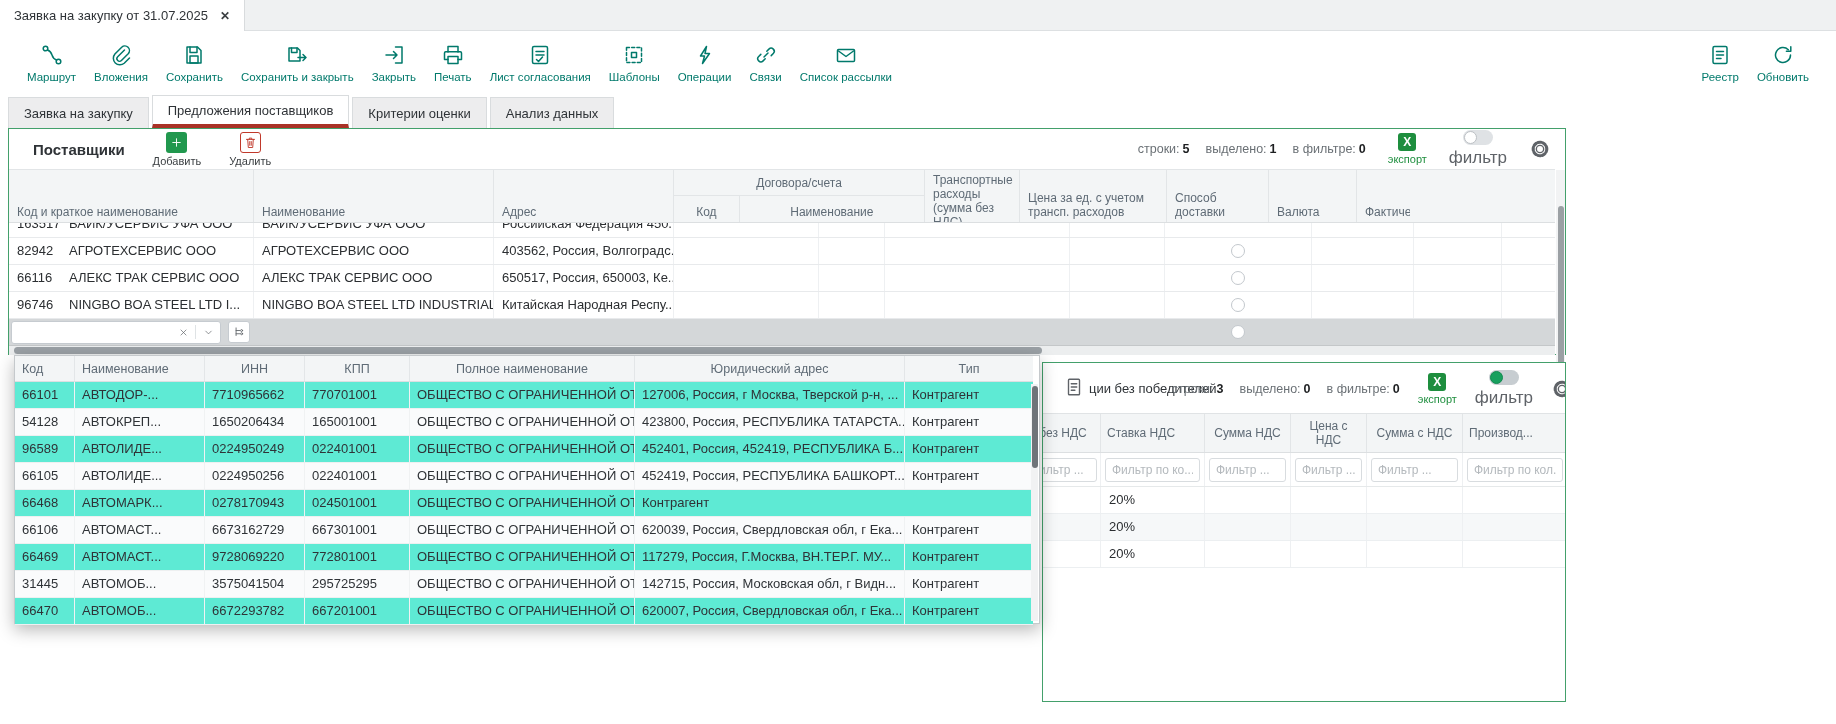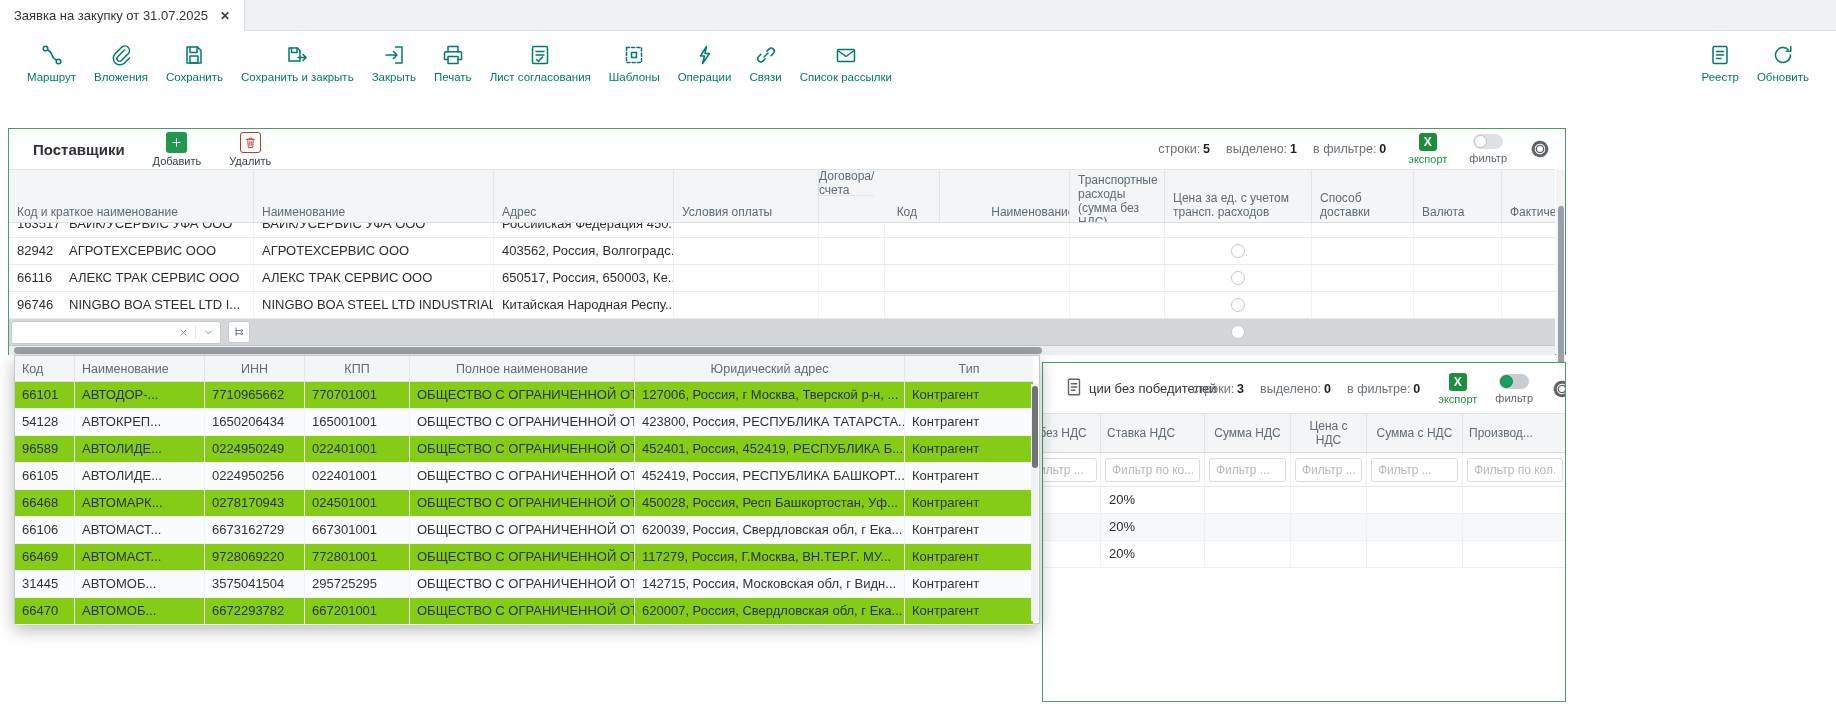--- a/index.html
+++ b/index.html
@@ -36,28 +36,28 @@
   .stats{display:flex;gap:16px;font-size:12.5px;color:#6a7075;white-space:nowrap}
   .stats b{color:#1d1f21;font-weight:bold;margin-left:3px}
   .exp{display:flex;flex-direction:column;align-items:center;gap:2px;cursor:pointer}
   .exp-ic{width:18px;height:18px;background:#1e8e3e;border-radius:3px;color:#fff;font-size:12px;font-weight:bold;display:grid;place-items:center}
   .exp-lb{font-size:11px;color:#1e8e3e}
   .tglw{display:flex;flex-direction:column;align-items:center;gap:3px}
   .tgl{width:30px;height:15px;border-radius:8px;background:#dfe2e5;position:relative;cursor:pointer}
   .tgl .knob{position:absolute;left:1px;top:1px;width:13px;height:13px;border-radius:50%;background:#fff;border:1px solid #bcc0c4}
   .tgl.on{background:#c7cdd1}
   .tgl.on .knob{background:#17a05e;border-color:#128a50}
-  .tgl-lb{font-size:11px;color:#5f6368}
+  .tgl-lb{font-size:17px;color:#5f6368}
   .gear{width:22px;height:22px;color:#5f6368;cursor:pointer}
   
   .sp-thead{position:absolute;left:0;top:40px;width:1546px;height:54px;display:flex;background:#f3f5f6;border-top:1px solid #e2e5e7;border-bottom:1px solid #dcdfe1;font-size:12px;color:#5f6b76}
   .th{border-right:1px solid #e2e5e7;padding:3px 8px;display:flex;overflow:hidden}
   .th.b{align-items:flex-end}
   .th.t{align-items:flex-start}
-  .grp{padding:0}
+  .grp{flex-direction:column;padding:0}
   .grp-top{height:26px;display:flex;align-items:center;justify-content:center;border-bottom:1px solid #e2e5e7}
   .grp-bot{flex:1;display:flex}
   .gc{display:flex;align-items:flex-end;justify-content:center;padding:3px 4px;border-right:1px solid #e2e5e7}
   .srows{position:absolute;left:0;top:94px;width:1546px}
   .srow{display:flex;height:27px;background:#fff;border-bottom:1px solid #e8eaec;cursor:pointer}
   .c{padding:0 8px;line-height:26px;font-size:13px;color:#2b2e31;white-space:nowrap;overflow:hidden;border-right:1px solid #eef0f2}
   .c .code{display:inline-block;width:52px}
   .c.ctr{display:flex;align-items:center;justify-content:center;padding:0}
   .radio{width:14px;height:14px;border-radius:50%;border:1.5px solid #c3c8cd;background:#fff}
   .clipwrap{position:absolute;left:0;top:94px;width:1546px;height:15px;overflow:hidden}
@@ -91,21 +91,21 @@
   .wrows{position:absolute;left:-58px;top:124px;width:582px}
   .wrow{display:flex;height:27px;border-bottom:1px solid #eceff1;background:#fff;cursor:pointer}
   .wrow:nth-of-type(even){background:#f6f8f9}
   .wc{padding:0 8px;line-height:26px;font-size:13px;color:#2b2e31;white-space:nowrap;overflow:hidden;border-right:1px solid #eef0f2}
   
   .dd{left:14px;top:355px;width:1026px;height:269px;background:#fff;border:1px solid #c5c9cc;box-shadow:0 6px 16px rgba(0,0,0,.28);z-index:5}
   .dd-head{position:absolute;left:0;top:0;width:1018px;height:26px;display:flex;background:#f3f5f6;border-bottom:1px solid #dcdfe1;font-size:12.5px;color:#5f6b76}
   .dh{display:flex;align-items:center;padding:0 7px;border-right:1px solid #e3e6e8;overflow:hidden;white-space:nowrap}
   .dh.ctr{justify-content:center}
   .dd-rows{position:absolute;left:0;top:26px;width:1018px}
-  .drow{display:flex;height:27px;background:#84cc16;border-bottom:1px solid #eef0f1;cursor:pointer}
+  .drow{display:flex;height:27px;background:#5eead4;border-bottom:1px solid #eef0f1;cursor:pointer}
   .drow:nth-of-type(even){background:#fafbfc}
   .dc{padding:0 7px;line-height:26px;font-size:13px;color:#2f3337;white-space:nowrap;overflow:hidden;border-right:1px solid #f0f2f3}
   .dd-scroll{position:absolute;right:1px;top:28px;width:7px;height:237px;background:#f1f2f3}
   .dd-thumb{position:absolute;left:0.5px;top:2px;width:6px;height:82px;border-radius:3px;background:#6f7479;cursor:grab}
 </style>
 </head>
 <body>
 
 <div class="stage">
 
@@ -234,20 +234,26 @@
         <span class="tb-ic ic">
           <svg viewBox="0 0 24 24">
             <path d="M19.5 12 a7.5 7.5 0 1 1-2.2-5.3"></path>
             <path d="M19.8 3.8 v4.4 h-4.4"></path>
           </svg>
         </span>
         <span class="tb-lb">Обновить</span>
       </div>
   </div>
 
+  <div class="abs tabs">
+    <div class="tab">Заявка на закупку</div>
+    <div class="tab active">Предложения поставщиков</div>
+    <div class="tab">Критерии оценки</div>
+    <div class="tab">Анализ данных</div>
+  </div>
 
   <div class="abs panel sp-panel">
     <div class="sp-head">
       <span class="sp-title">Поставщики</span>
       <div class="mini-btn">
         <span class="bx bx-add">
             <span class="ic" style="stroke-width:2">
               <svg viewBox="0 0 24 24">
                 <path d="M12 6 v12 M6 12 h12"></path>
               </svg>
@@ -289,21 +295,20 @@
               <circle cx="12" cy="12" r="7.4" stroke-dasharray="3.3 2.1" stroke-width="3.4"></circle>
             </svg>
           </div>
       </div>
     </div>
 
     <div class="sp-thead">
       <div class="th b" style="width:245px">Код и краткое наименование</div>
       <div class="th b" style="width:240px">Наименование</div>
       <div class="th b" style="width:180px">Адрес</div>
-      <div class="th b" style="width:145px">Условия оплаты</div>
       <div class="th grp" style="width:251px">
         <div class="grp-top">Договора/счета</div>
         <div class="grp-bot">
           <div class="gc" style="width:66px">Код</div>
           <div class="gc" style="width:185px;border-right:none">Наименование</div>
         </div>
       </div>
       <div class="th t" style="width:95px">Транспортные расходы (сумма без НДС)</div>
       <div class="th b" style="width:147px">Цена за ед. с учетом трансп. расходов</div>
       <div class="th b" style="width:102px">Способ доставки</div>
@@ -564,21 +569,20 @@
           <div class="dc" style="width:270px">452419, Россия, РЕСПУБЛИКА БАШКОРТ...</div>
           <div class="dc" style="width:128px;border-right:none">Контрагент</div>
         </div>
 
         <div class="drow">
           <div class="dc" style="width:60px">66468</div>
           <div class="dc" style="width:130px">АВТОМАРК...</div>
           <div class="dc" style="width:100px">0278170943</div>
           <div class="dc" style="width:105px">024501001</div>
           <div class="dc" style="width:225px">ОБЩЕСТВО С ОГРАНИЧЕННОЙ ОТВЕТСТ...</div>
-          <div class="dc" style="width:270px">450028, Россия, Респ Башкортостан, Уф...</div>
           <div class="dc" style="width:128px;border-right:none">Контрагент</div>
         </div>
 
         <div class="drow">
           <div class="dc" style="width:60px">66106</div>
           <div class="dc" style="width:130px">АВТОМАСТ...</div>
           <div class="dc" style="width:100px">6673162729</div>
           <div class="dc" style="width:105px">667301001</div>
           <div class="dc" style="width:225px">ОБЩЕСТВО С ОГРАНИЧЕННОЙ ОТВЕТСТ...</div>
           <div class="dc" style="width:270px">620039, Россия, Свердловская обл, г Ека...</div>

